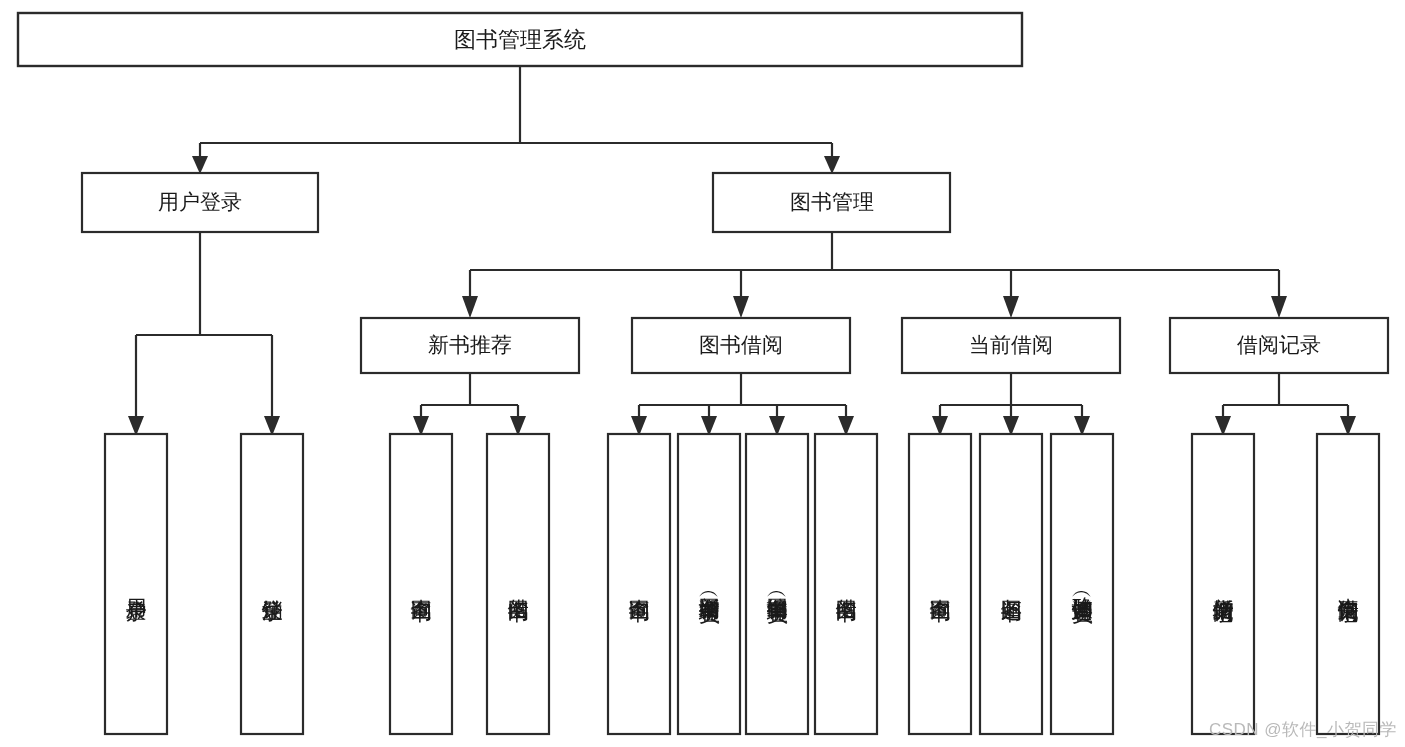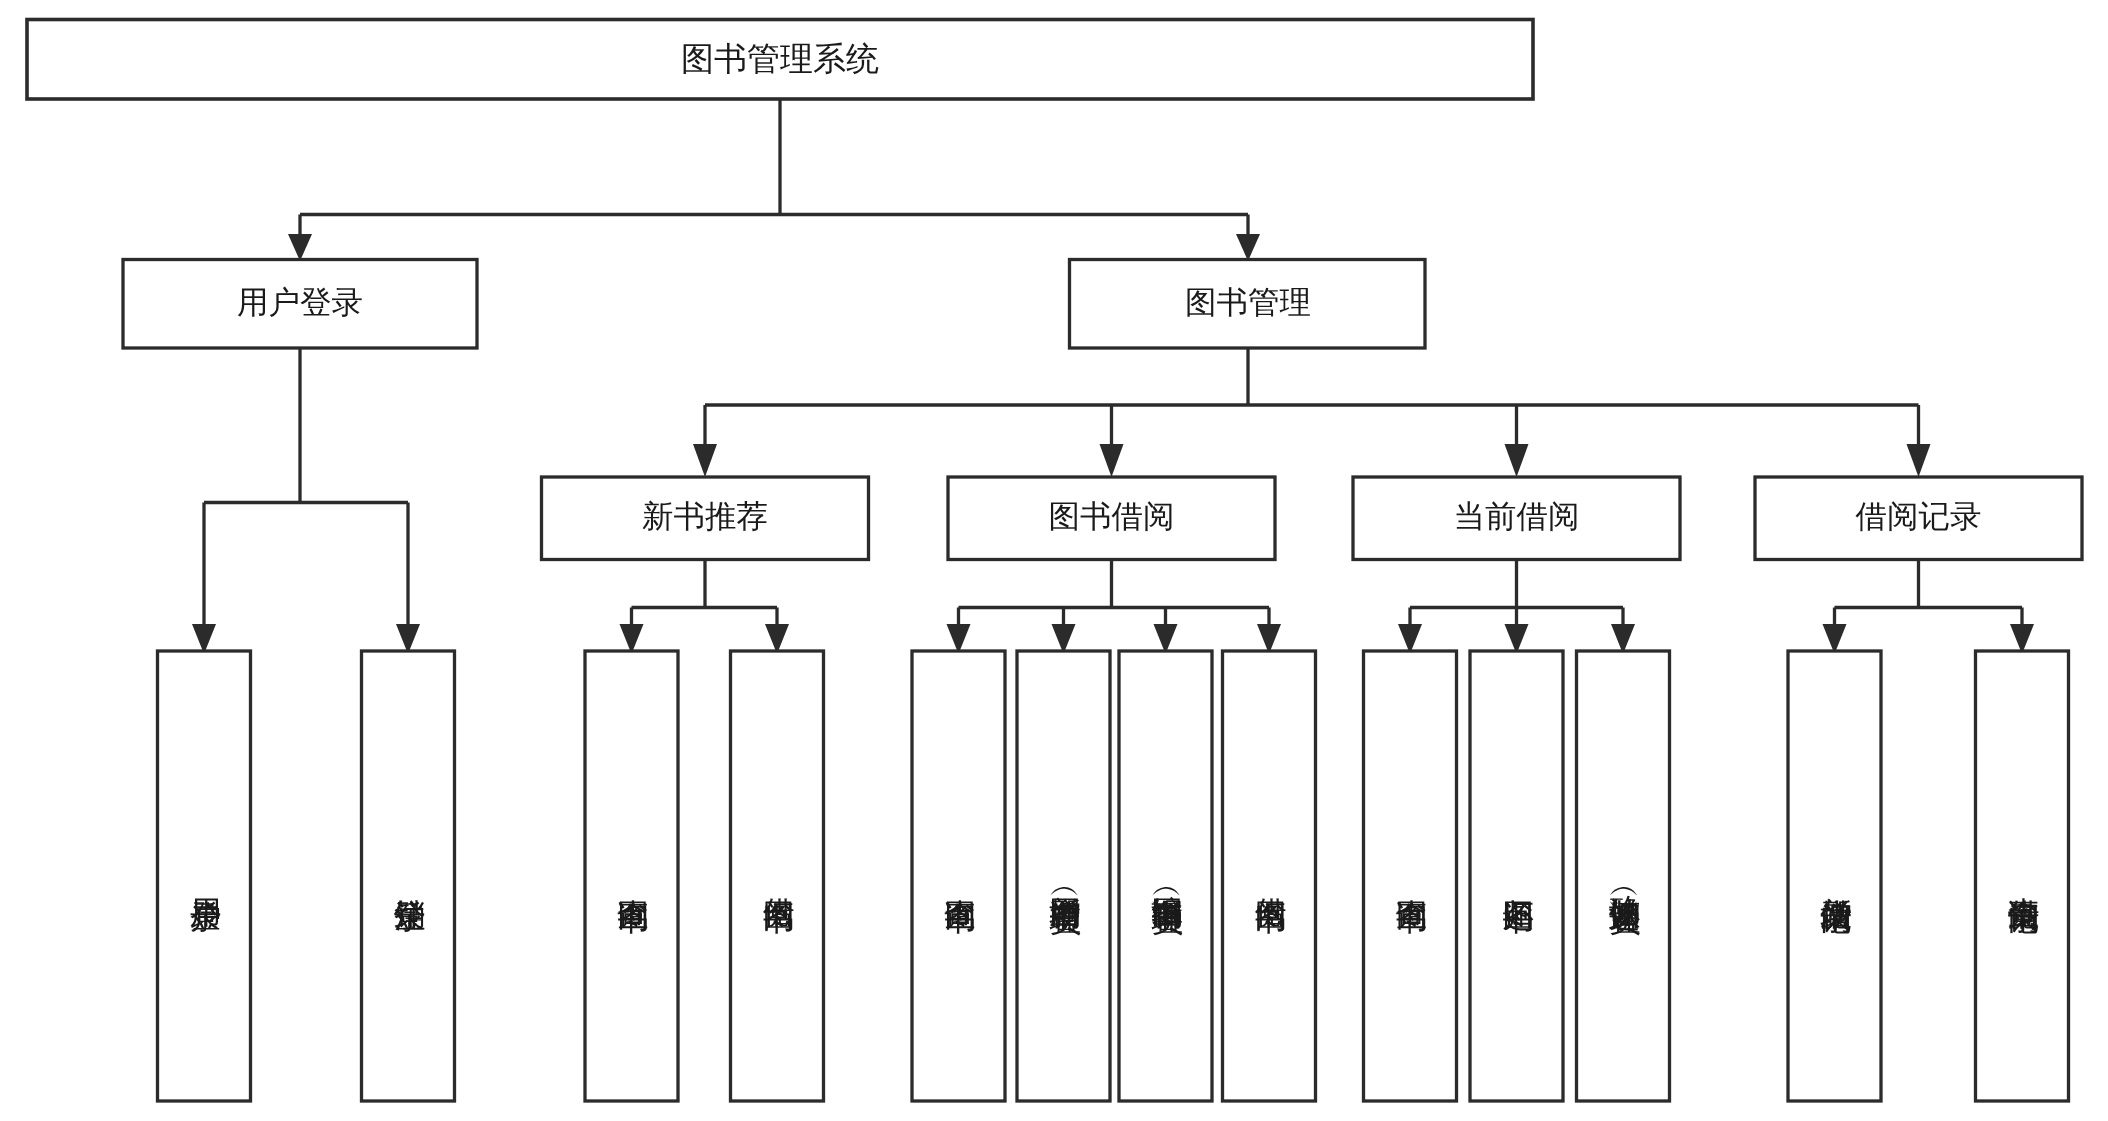--- a/index.html
+++ b/index.html
@@ -234,13 +234,14 @@
   <div class="leaf-label" style="left:608px; top:434px; width:62px; height:300px;">查询图书</div>
   <div class="leaf-label" style="left:678px; top:434px; width:62px; height:300px;">新增图书（管理员）</div>
   <div class="leaf-label" style="left:746px; top:434px; width:62px; height:300px;">编辑图书（管理员）</div>
   <div class="leaf-label" style="left:815px; top:434px; width:62px; height:300px;">借阅图书</div>
   <div class="leaf-label" style="left:909px; top:434px; width:62px; height:300px;">查询图书</div>
   <div class="leaf-label" style="left:980px; top:434px; width:62px; height:300px;">归还图书</div>
   <div class="leaf-label" style="left:1051px; top:434px; width:62px; height:300px;">确认归还（管理员）</div>
   <div class="leaf-label" style="left:1192px; top:434px; width:62px; height:300px;">新增借阅记录</div>
   <div class="leaf-label" style="left:1317px; top:434px; width:62px; height:300px;">查询借阅记录</div>
 
+  <div class="watermark">CSDN @软件_小贺同学</div>
 </div>
 
 </body></html>

